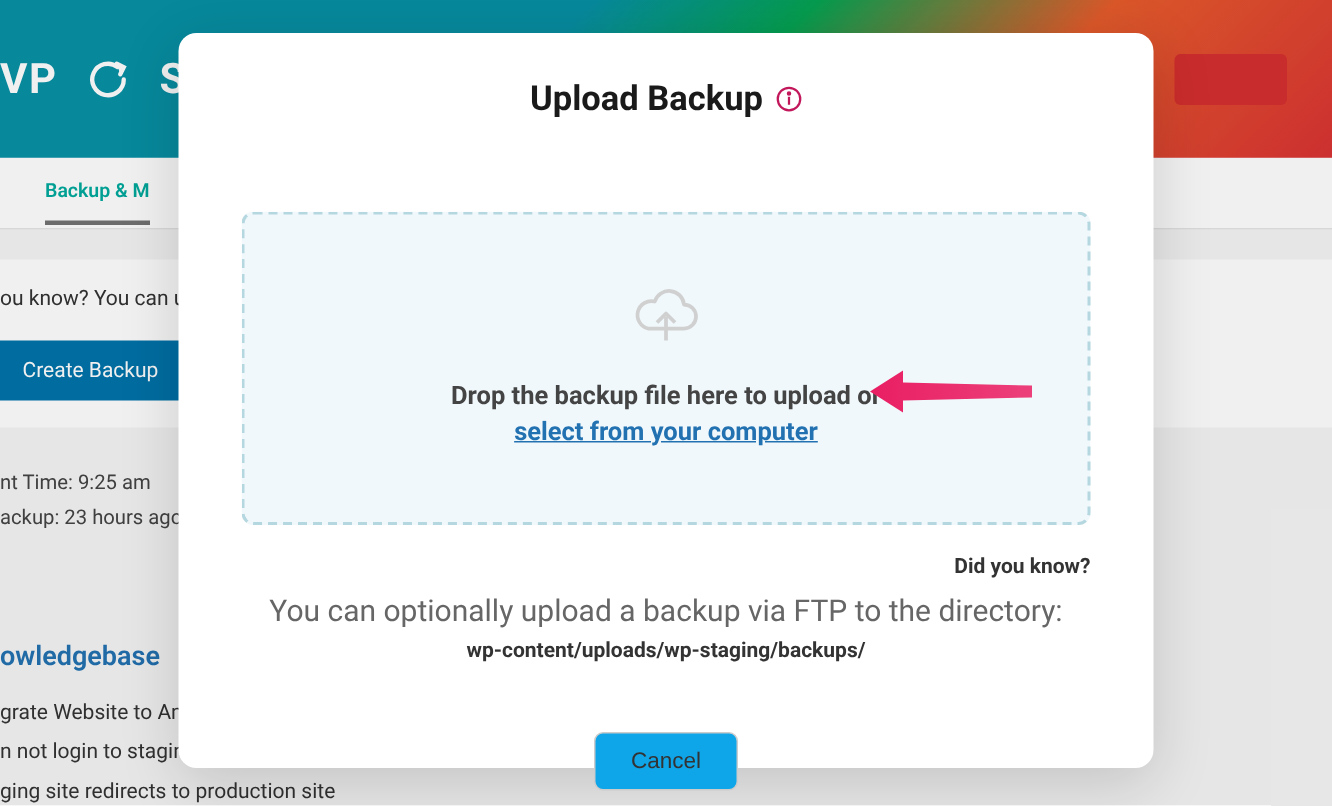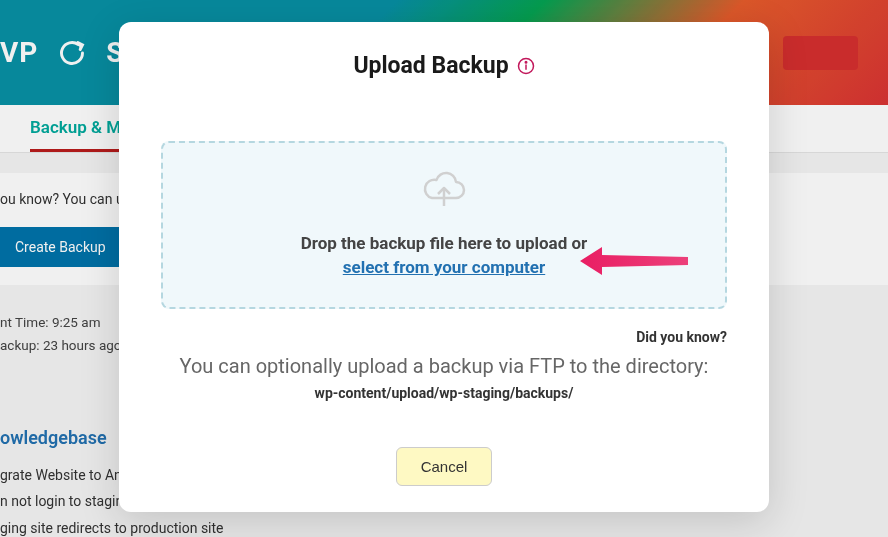--- a/index.html
+++ b/index.html
@@ -31,52 +31,52 @@
       gap: 20px;
       letter-spacing: 1px;
     }
     .logo .icon-refresh {
       display: inline-flex;
     }
     
     .bg-cta { position: absolute; top: 36px; right: 30px; width: 75px; height: 34px; background: #d62f2f; border-radius: 4px; z-index: 1; }
     
     .bg-tabs { height: 48px; background: #fff; display: flex; align-items: center; padding: 0 0 0 30px; border-bottom: 1px solid #e5e5e5; }
-    .bg-tab { color: #00a99d; font-size: 17px; font-weight: 600; padding: 12px 0; border-bottom: 3px solid #b91c1c; }
+    .bg-tab { color: #00a99d; font-size: 13px; font-weight: 600; padding: 12px 0; border-bottom: 3px solid #737373; }
     
     .bg-content { padding: 20px 0 0 0; color: #333; font-size: 14px; }
     .bg-banner { background: #fff; padding: 18px 0; color: #333; }
     .bg-banner-text { padding-left: 0; }
     .bg-create-btn { display: inline-block; background: #0073aa; color: #fff; padding: 12px 15px; margin-top: 20px; font-size: 14px; }
     .bg-meta { margin-top: 26px; font-size: 13.5px; color: #444; line-height: 1.7; }
     .bg-kb { margin-top: 70px; }
     .bg-kb-title { color: #2271b1; font-size: 18px; font-weight: 600; margin-bottom: 14px; }
     .bg-kb-item { color: #333; font-size: 14px; line-height: 1.9; }
     
     .overlay { position: absolute; inset: 0; background: rgba(0,0,0,0.06); display: flex; justify-content: center; padding-top: 22px; z-index: 10; }
     
     .modal { width: 650px; height: 490px; background: #fff; border-radius: 12px; padding: 30px 42px 24px; box-shadow: 0 10px 40px rgba(0,0,0,0.15); }
     
     .modal-title { text-align: right; font-size: 23px; font-weight: 700; color: #1a1a1a; display: flex; justify-content: center; align-items: center; gap: 8px; }
     .info-icon { display: inline-flex; color: #c2185b; }
     
-    .dropzone { margin-top: 62px; height: 168px; background: #f0f8fb; border: 2px dashed #b5d7e0; border-radius: 8px; display: flex; flex-direction: column; align-items: center; justify-content: center; padding: 20px; position: relative; }
+    .dropzone { margin-top: 62px; height: 209px; background: #f0f8fb; border: 2px dashed #b5d7e0; border-radius: 8px; display: flex; flex-direction: column; align-items: center; justify-content: center; padding: 20px; position: relative; }
     .cloud-icon { margin-bottom: 18px; }
     .drop-text { font-size: 17px; font-weight: 700; color: #444; text-align: center; line-height: 1.4; }
     .drop-link { color: #2271b1; text-decoration: underline; font-weight: 700; cursor: pointer; }
     
     .arrow { position: absolute; right: 35px; top: 100px; }
     
     .hint { text-align: center; margin-top: 20px; }
     .hint-title { font-size: 14px; font-weight: 700; color: #333; margin-bottom: 6px; text-align: right; }
     .hint-text { font-size: 20px; color: #666; line-height: 1.5; }
     .hint-path { font-size: 14px; font-weight: 700; color: #333; margin-top: 4px; }
     
     .modal-footer { text-align: center; margin-top: 46px; }
-    .cancel-btn { background: #fef9c3; border: 1px solid #ccc; color: #333; font-size: 15px; padding: 10px 24px; border-radius: 6px; cursor: pointer; }
+    .cancel-btn { background: #0ea5e9; border: 1px solid #ccc; color: #333; font-size: 15px; padding: 10px 24px; border-radius: 6px; cursor: pointer; }
   </style>
 </head>
 <body>
 
 <div class="bg-header">
   <div class="logo">
     <span>VP</span>
     <span class="icon-refresh">
       <svg width="28" height="28" viewBox="0 0 24 24" fill="none" stroke="#fff" stroke-width="2.5" stroke-linecap="round">
         <path d="M21 12a9 9 0 1 1-3.6-7.2"></path>
@@ -143,20 +143,20 @@
             </linearGradient>
           </defs>
           <path d="M 0 18 L 22 4 L 22 12 L 108 14 L 108 22 L 22 24 L 22 32 Z" fill="url(#ag)"></path>
         </svg>
       </div>
     </div>
 
     <div class="hint">
       <div class="hint-title">Did you know?</div>
       <div class="hint-text">You can optionally upload a backup via FTP to the directory:</div>
-      <div class="hint-path">wp-content/upload/wp-staging/backups/</div>
+      <div class="hint-path">wp-content/uploads/wp-staging/backups/</div>
     </div>
 
     <div class="modal-footer">
       <button class="cancel-btn">Cancel</button>
     </div>
   </div>
 </div>
 
 </body></html>

